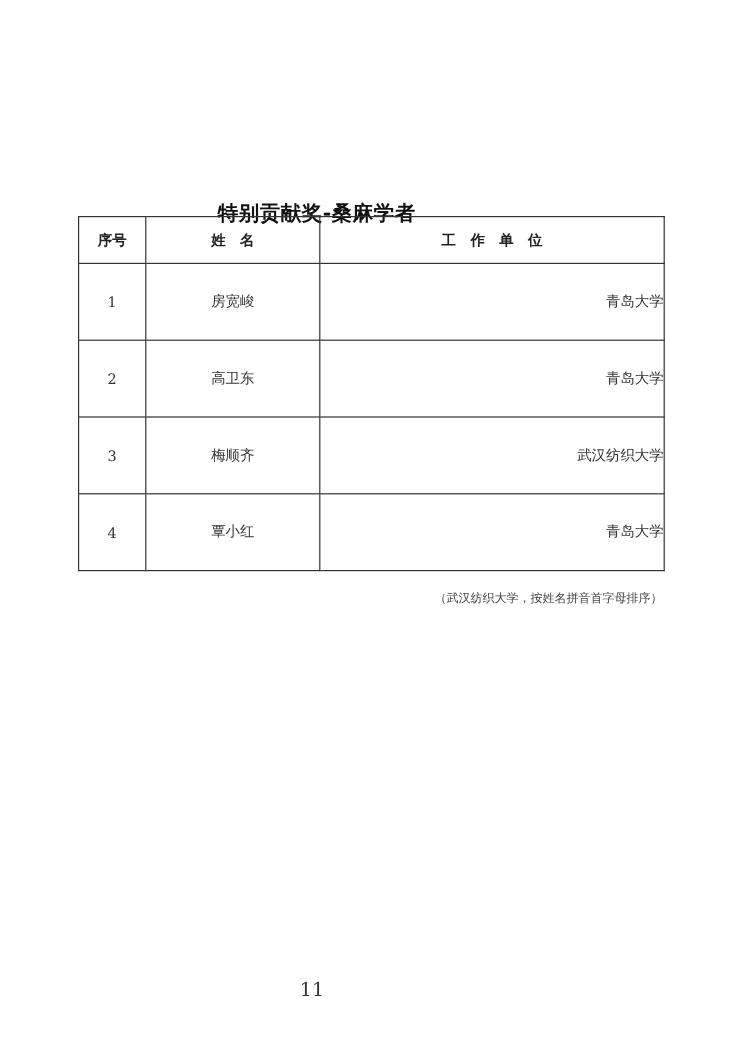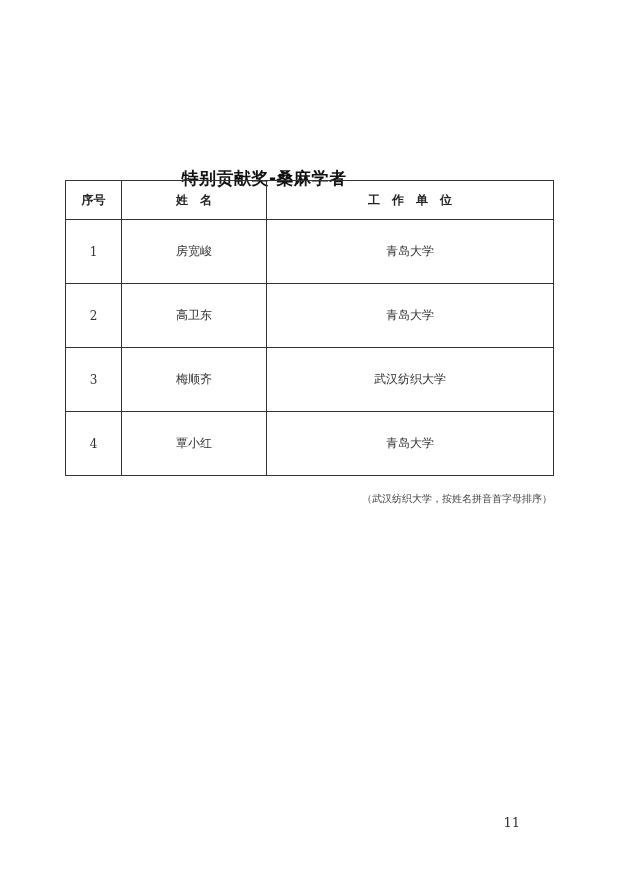--- a/index.html
+++ b/index.html
@@ -52,36 +52,36 @@
       color: #222;
       text-align: center;
     }
     table.awards td {
       height: 63px;
     }
     .col-idx { width: 56px; }
     .col-name { width: 145px; }
     .col-unit { width: 287px; }
     td.c-idx, td.c-name { text-align: center; }
-    td.c-unit { text-align: center; padding-left: 15px; }
+    td.c-unit { text-align: right; padding-left: 15px; }
     .note {
       position: absolute;
       top: 492px;
       right: 68px;
       font-size: 10px;
       color: #444;
       white-space: nowrap;
     }
     .page-num {
       position: absolute;
       top: 815px;
       left: 0;
       width: 520px;
-      text-align: right;
-      font-size: 13px;
+      text-align: center;
+      font-size: 16px;
       color: #333;
     }
   </style>
 </head>
 <body>
 
 <div class="title">特别贡献奖-桑麻学者</div>
 
 <table class="awards">
   <colgroup>

